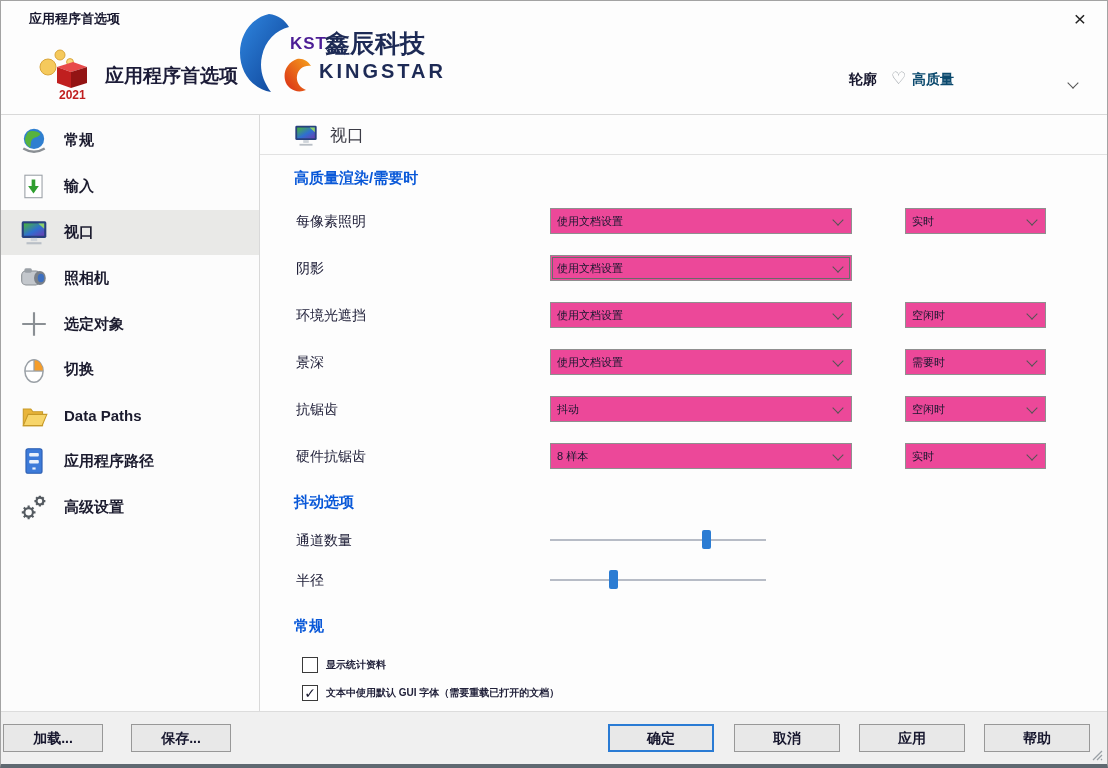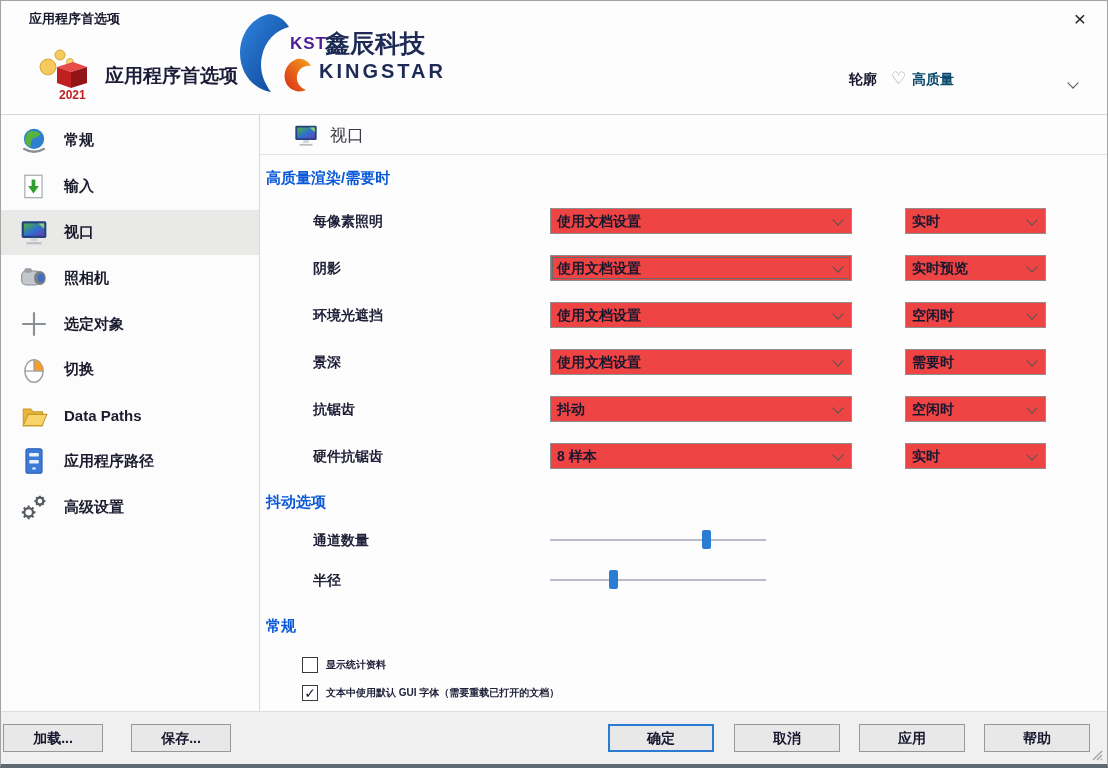--- a/index.html
+++ b/index.html
@@ -33,24 +33,24 @@
   .side-item { display:flex; align-items:center; height:45.8px; padding-left:18px; cursor:pointer; }
   .side-item.selected { background:#e9e9e7; }
   .side-item .s-icon { width:30px; height:30px; margin-right:15px; flex:0 0 30px; }
   .side-item .s-label { font-size:15px; font-weight:bold; color:#1b1b2e; }
   
   .content { position:absolute; left:259px; top:114px; width:849px; height:596px; background:#fdfdfd; }
   .panel-head { position:absolute; left:0; top:0; width:100%; height:39px; }
   .panel-head .p-icon { position:absolute; left:33px; top:7px; width:26px; height:26px; }
   .panel-head .p-title { position:absolute; left:70px; top:9px; font-size:17px; color:#3c3c46; }
   .panel-divider { position:absolute; left:0; top:39px; width:100%; height:1px; background:#e2e2e2; }
-  .section-title { position:absolute; left:6px; font-size:15px; font-weight:bold; color:#0958d8; }
-  .row-label { position:absolute; left:53px; font-size:14px; font-weight:bold; color:#21213a; line-height:26px; }
-  .combo { position:absolute; height:26px; background:#ef4444; border:1px solid #8f8f8f; cursor:pointer;
-    font-size:14px; font-weight:bold; color:#17172e; line-height:24px; padding-left:6px; }
+  .section-title { position:absolute; left:34px; font-size:15px; font-weight:bold; color:#0958d8; }
+  .row-label { position:absolute; left:36px; font-size:14px; font-weight:normal; color:#21213a; line-height:26px; }
+  .combo { position:absolute; height:26px; background:#ec4899; border:1px solid #8f8f8f; cursor:pointer;
+    font-size:11px; font-weight:normal; color:#17172e; line-height:24px; padding-left:6px; }
   .combo .chev { position:absolute; right:9px; top:7px; }
   .combo.c1 { left:290px; width:302px; }
   .combo.c2 { left:645px; width:141px; }
   .combo.focused::after { content:""; position:absolute; inset:1px; border:1px solid #6a6a6a; pointer-events:none; }
   .slider { position:absolute; left:290px; width:216px; height:26px; cursor:pointer; }
   .slider .track { position:absolute; left:0; right:0; top:12px; height:2px; background:#b7bcc6; }
   .slider .thumb { position:absolute; top:3px; width:9px; height:19px; background:#2b7cd3; border-radius:2px; }
   .cb-row { position:absolute; left:42px; height:22px; display:flex; align-items:center; cursor:pointer; }
   .cb-box { width:16px; height:16px; border:1px solid #3a3a3a; background:#fff; margin-right:8px;
     font-size:14px; line-height:14px; text-align:center; color:#17172e; font-weight:bold; }
@@ -220,21 +220,20 @@
     <div class="panel-divider"></div>
 
     <div class="section-title" style="top:54px">高质量渲染/需要时</div>
 
     <div class="row-label" style="top:93px">每像素照明</div>
     <div class="combo c1" style="top:93px"><span>使用文档设置</span><span class="chev"></span></div>
     <div class="combo c2" style="top:93px"><span>实时</span><span class="chev"></span></div>
 
     <div class="row-label" style="top:140px">阴影</div>
     <div class="combo c1 focused" style="top:140px"><span>使用文档设置</span><span class="chev"></span></div>
-    <div class="combo c2" style="top:140px"><span>实时预览</span><span class="chev"></span></div>
 
     <div class="row-label" style="top:187px">环境光遮挡</div>
     <div class="combo c1" style="top:187px"><span>使用文档设置</span><span class="chev"></span></div>
     <div class="combo c2" style="top:187px"><span>空闲时</span><span class="chev"></span></div>
 
     <div class="row-label" style="top:234px">景深</div>
     <div class="combo c1" style="top:234px"><span>使用文档设置</span><span class="chev"></span></div>
     <div class="combo c2" style="top:234px"><span>需要时</span><span class="chev"></span></div>
 
     <div class="row-label" style="top:281px">抗锯齿</div>

